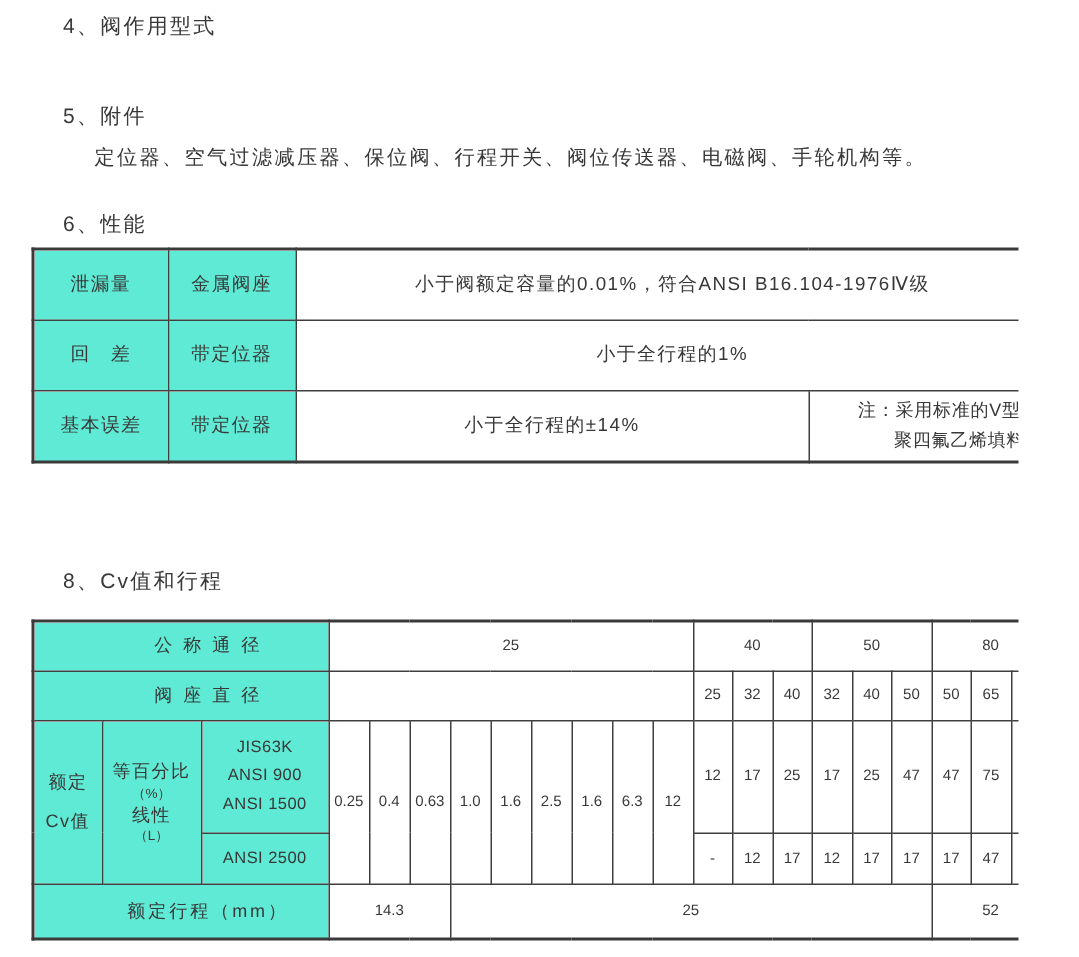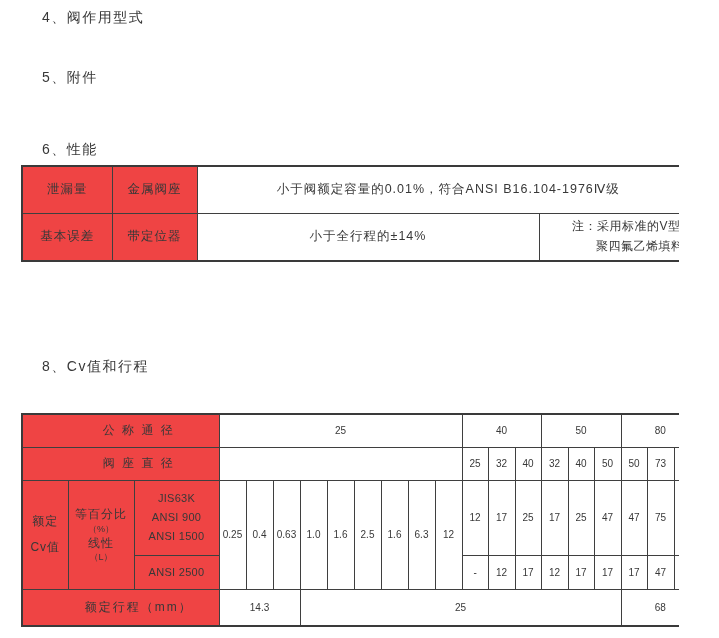--- a/index.html
+++ b/index.html
@@ -11,21 +11,21 @@
   .page{position:relative;width:679px;height:638px;background:#fff;overflow:hidden;}
   .heading{
     position:absolute;left:42px;font-size:14px;letter-spacing:1.5px;
     font-weight:500;white-space:pre;
   }
   .body-text{
     position:absolute;left:63px;font-size:13.5px;letter-spacing:1.5px;white-space:pre;
   }
   table{border-collapse:collapse;table-layout:fixed;position:absolute;background:#fff;}
   td{border:1px solid #3f3f3f;text-align:center;vertical-align:middle;padding:0;overflow:hidden;}
-  .gray{background:#ef4444;}
+  .gray{background:#5eead4;}
   
   .perf{left:21px;top:165px;width:678px;border:2px solid #3a3a3a;}
   .perf td{font-size:12.5px;letter-spacing:1px;}
   .perf .note-cell{text-align:center;font-size:12px;letter-spacing:0.5px;}
   .perf .note-cell .l1{margin-left:14px;}
   .perf .note-cell .l2{margin-left:41px;margin-top:3px;}
   
   .cvt{left:21px;top:413px;width:678px;border:2px solid #3a3a3a;}
   .cvt td{font-size:10px;}
   .cvt .zh{font-size:12px;letter-spacing:2px;padding-left:36px;}
@@ -35,49 +35,55 @@
   .cvt .gap{height:9px;}
 </style>
 </head>
 <body>
 
 <div class="page">
 
   <div class="heading" style="top:9px">4、阀作用型式</div>
 
   <div class="heading" style="top:69px">5、附件</div>
+  <div class="body-text" style="top:96px">定位器、空气过滤减压器、保位阀、行程开关、阀位传送器、电磁阀、手轮机构等。</div>
 
   <div class="heading" style="top:141px">6、性能</div>
 
   <table class="perf">
     <colgroup>
       <col style="width:90px">
         <col style="width:85px">
         <col style="width:342px">
         <col style="width:161px">
     </colgroup>
     <tbody>
         <tr style="height:47px">
       <td class="gray">泄漏量</td>
       <td class="gray">金属阀座</td>
       <td colspan="2">小于阀额定容量的0.01%，符合ANSI B16.104-1976Ⅳ级</td>
     </tr>
+    <tr style="height:47px">
+      <td class="gray">回　差</td>
+      <td class="gray">带定位器</td>
+      <td colspan="2">小于全行程的1%</td>
+    </tr>
     <tr style="height:48px">
       <td class="gray">基本误差</td>
       <td class="gray">带定位器</td>
       <td>小于全行程的±14%</td>
       <td class="note-cell">
         <div class="l1">注：采用标准的V型</div>
         <div class="l2">聚四氟乙烯填料</div>
       </td>
     </tr>
   </tbody>
     </table>
 
-  <div class="heading" style="top:358px">8、Cv值和行程</div>
+  <div class="heading" style="top:379px">8、Cv值和行程</div>
 
   <table class="cvt">
     <colgroup>
       <col style="width:46px">
         <col style="width:66px">
         <col style="width:85px">
       <col style="width:27px">
         <col style="width:27px">
         <col style="width:27px">
         <col style="width:27px">
@@ -107,21 +113,21 @@
     <tr style="height:33px">
       <td class="gray zh" colspan="3">阀 座 直 径</td>
       <td colspan="9"></td>
       <td>25</td>
       <td>32</td>
       <td>40</td>
       <td>32</td>
       <td>40</td>
       <td>50</td>
       <td>50</td>
-      <td>73</td>
+      <td>65</td>
       <td>80</td>
     </tr>
     <tr style="height:75px">
       <td class="gray stack12" rowspan="2">
         <div>额定</div>
         <div class="gap"></div>
         <div>Cv值</div>
       </td>
       <td class="gray stack12" rowspan="2">
         <div>等百分比</div>
@@ -162,18 +168,18 @@
       <td>17</td>
       <td>17</td>
       <td>17</td>
       <td>47</td>
       <td>75</td>
     </tr>
     <tr style="height:37px">
       <td class="gray zh" colspan="3">额定行程（mm）</td>
       <td colspan="3">14.3</td>
       <td colspan="12">25</td>
-      <td colspan="3">68</td>
+      <td colspan="3">52</td>
     </tr>
   </tbody>
     </table>
 
 </div>
 
 </body></html>

